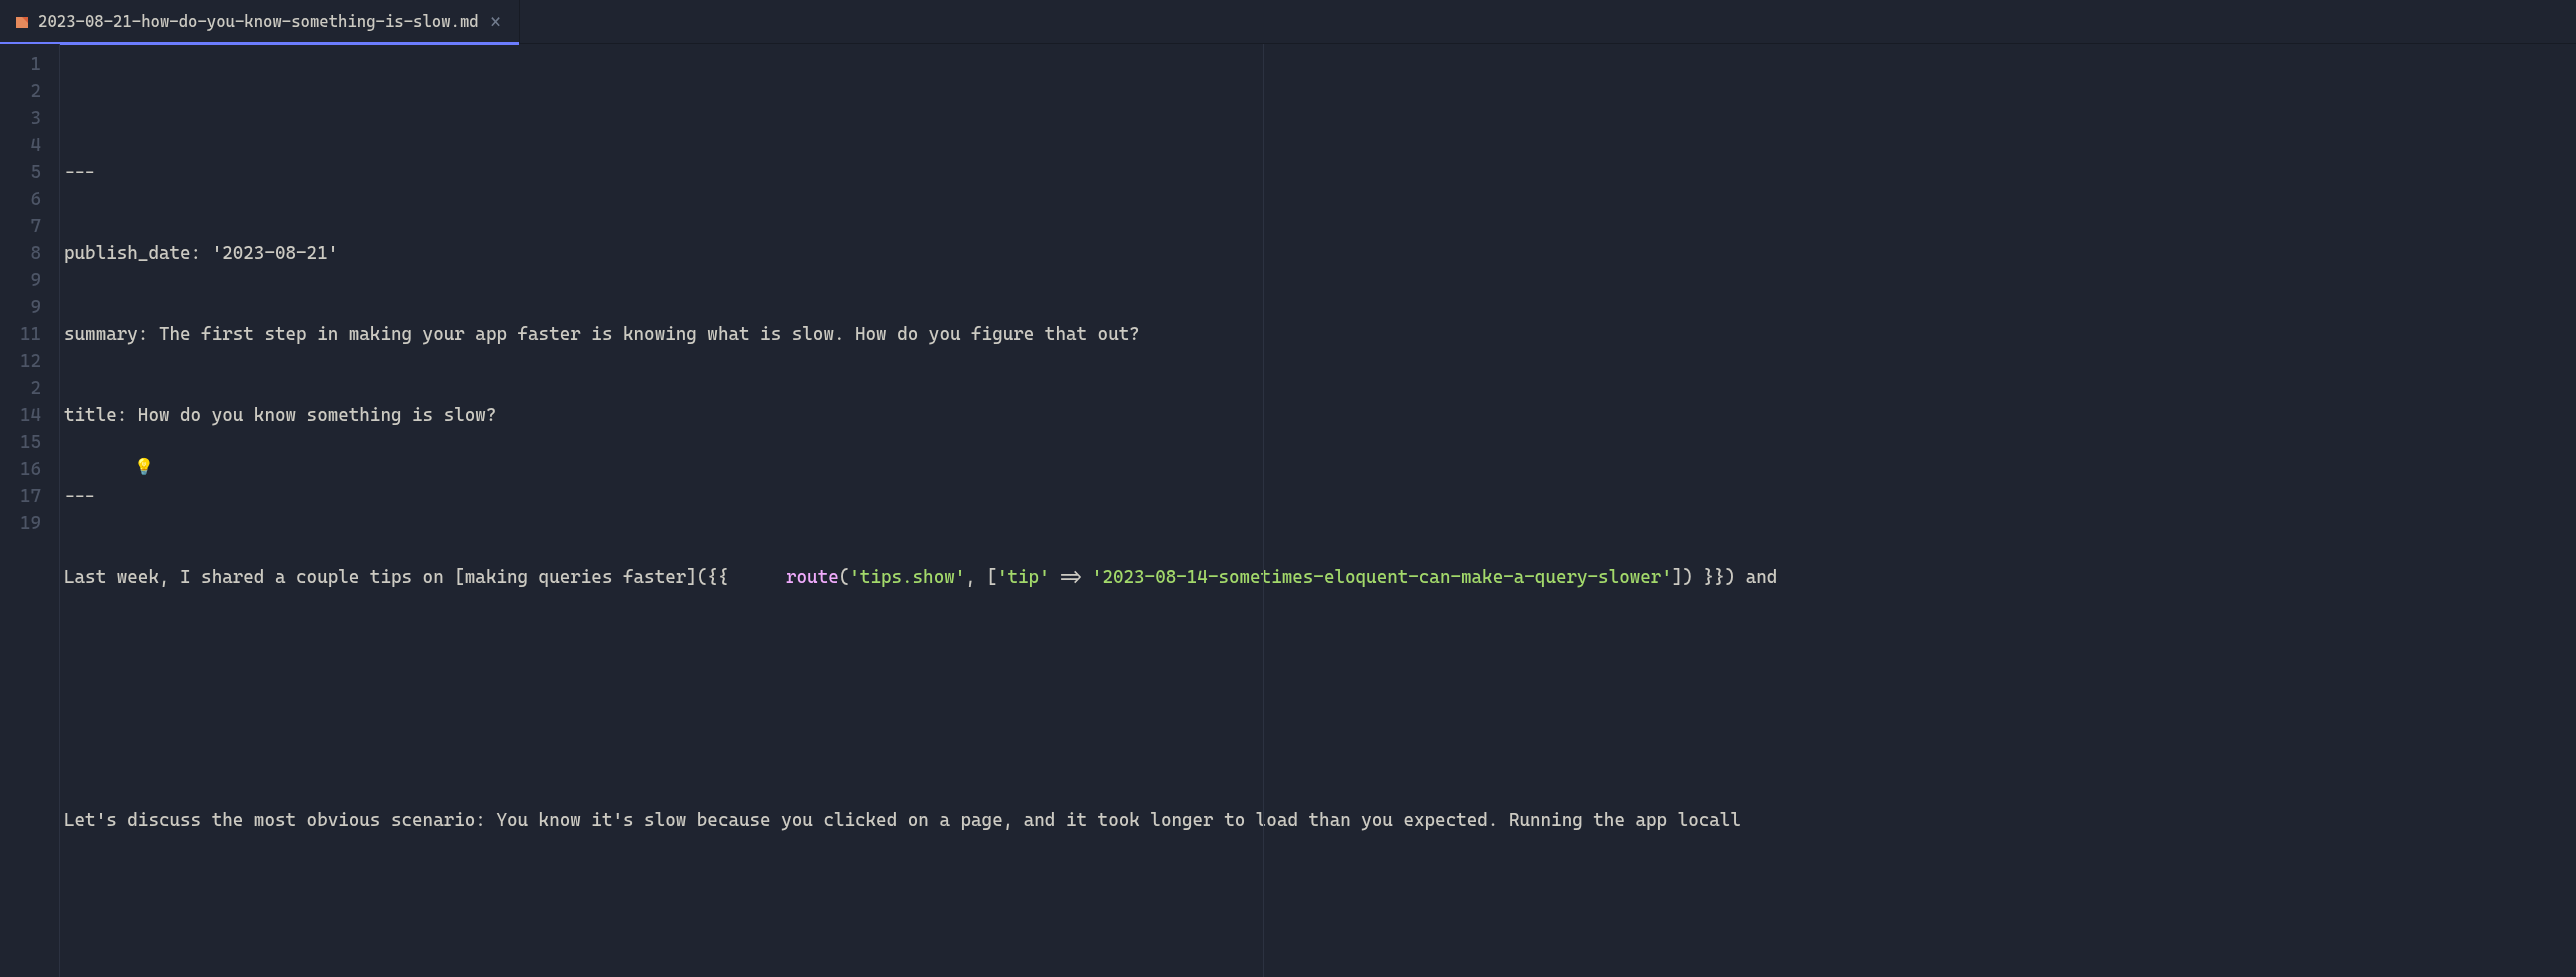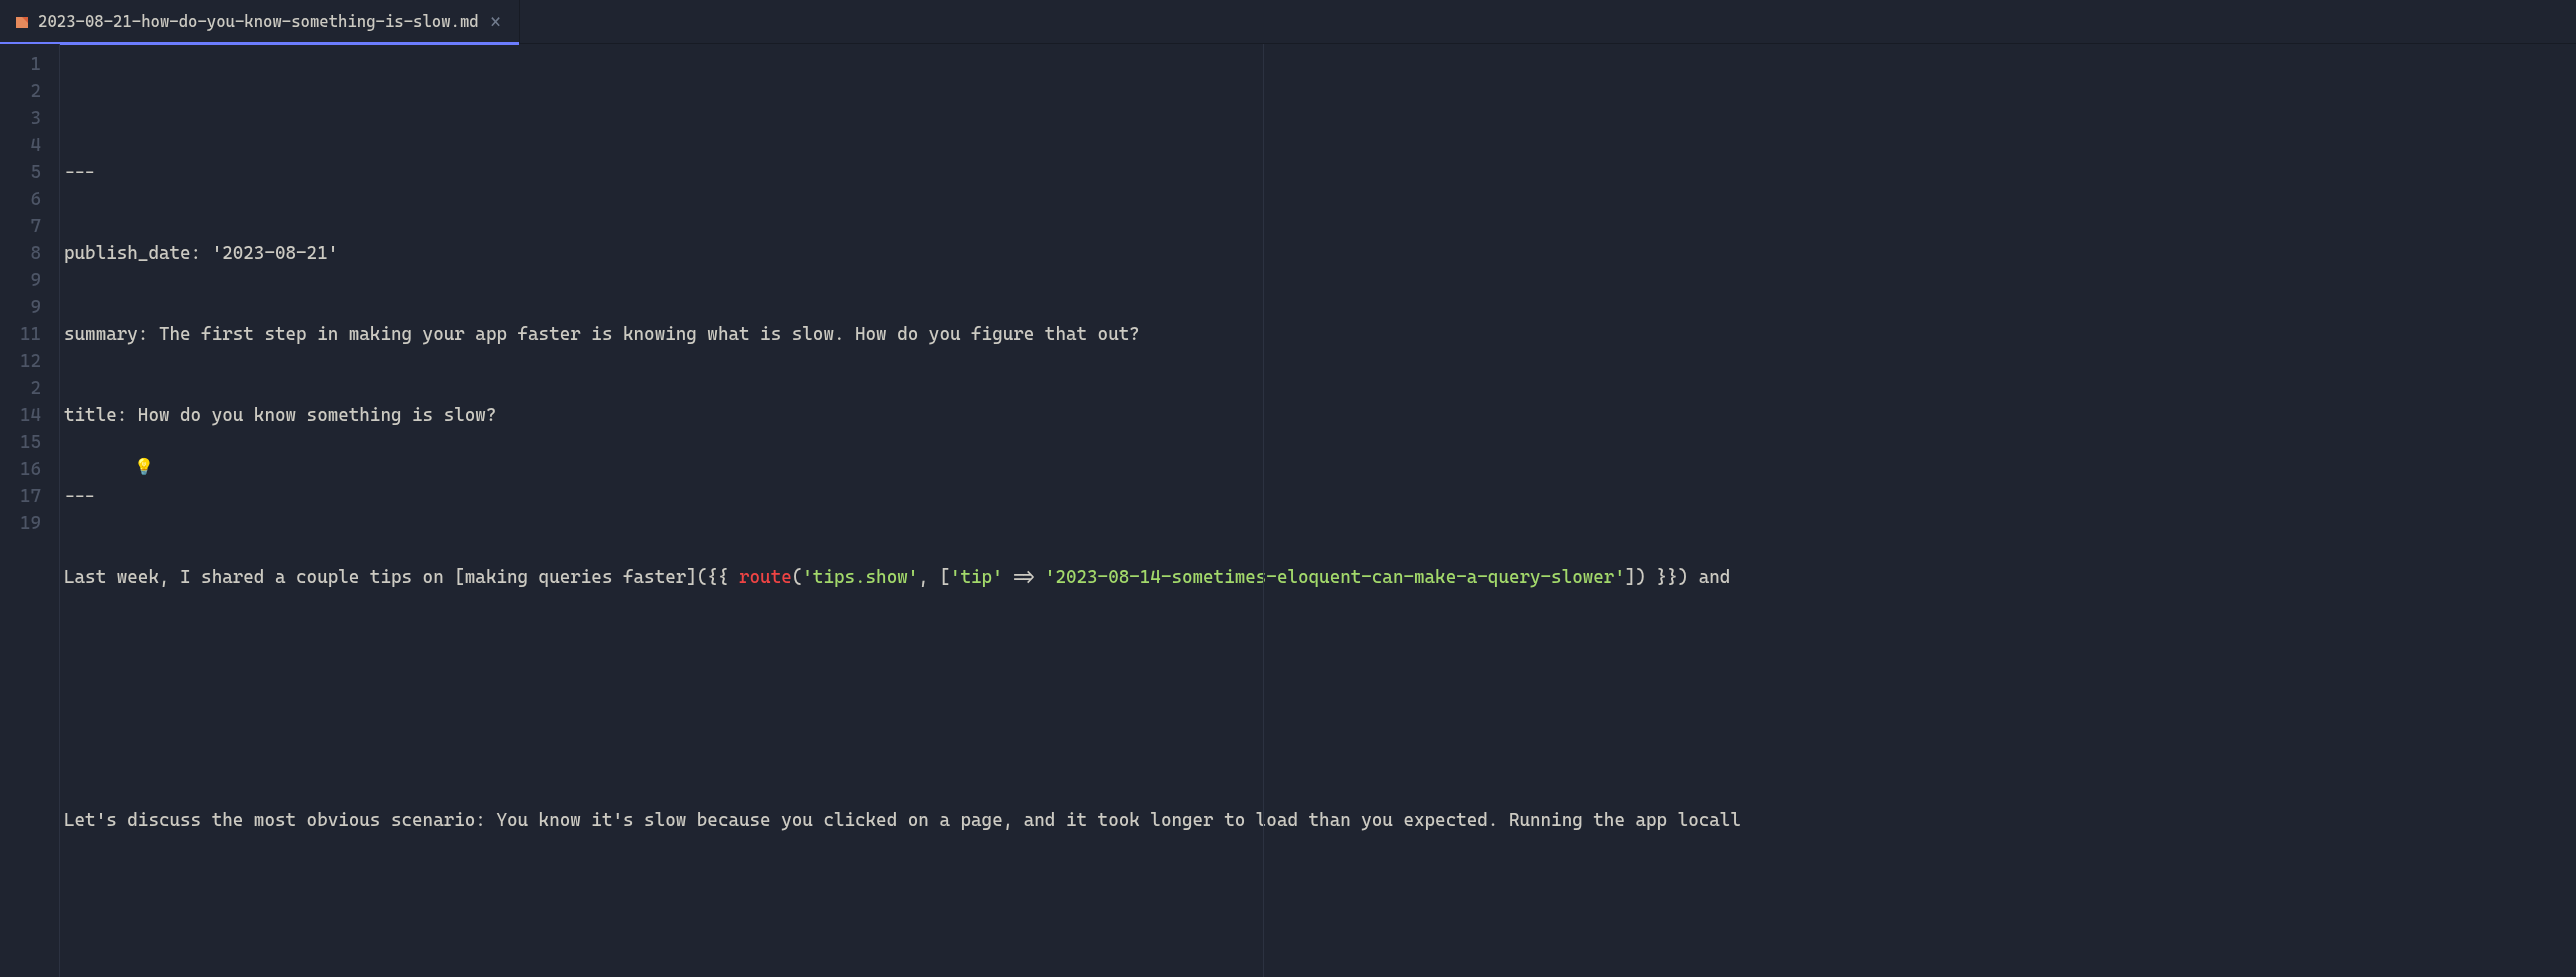--- a/index.html
+++ b/index.html
@@ -94,21 +94,21 @@
       left: 1203px;
       width: 1px;
       background: #2c3241;
       pointer-events: none;
     }
     .code-line {
       height: 27px;
       display: block;
     }
     .s-punc { color: #cccac2; }
-    .s-func { color: #ef4444; }
+    .s-func { color: #f0abfc; margin-left: 47px; }
     .s-str { color: #a3d96b; }
     .bulb {
       position: absolute;
       left: 74px;
       top: 409px;
       font-size: 16px;
       pointer-events: none;
       z-index: 5;
     }
   </style>

